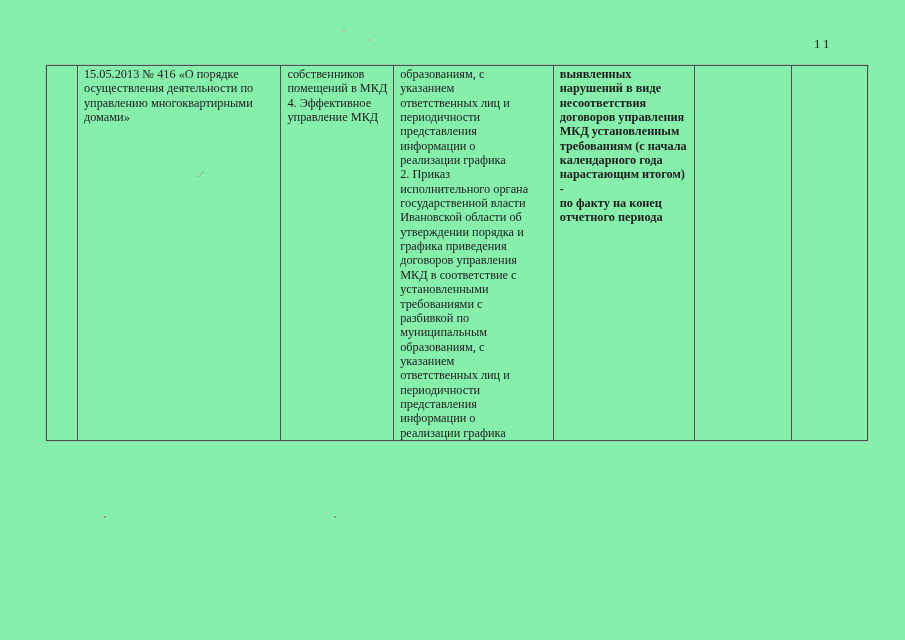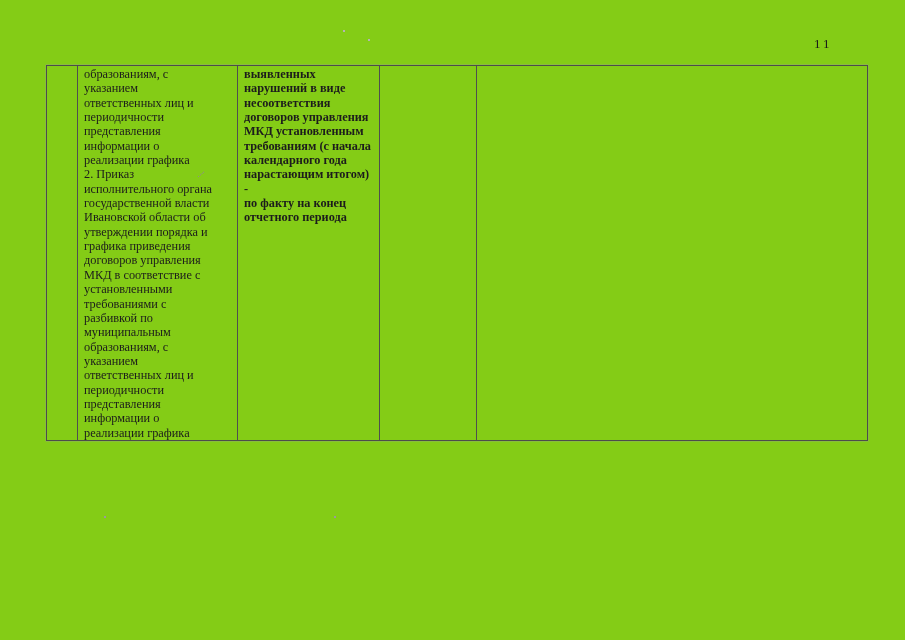--- a/index.html
+++ b/index.html
@@ -4,21 +4,21 @@
 <style>
   html, body {
     margin: 0;
     padding: 0;
     background: #ffffff;
   }
   .page {
     position: relative;
     width: 905px;
     height: 640px;
-    background: #84cc16;
+    background: #86efac;
     overflow: hidden;
     font-family: "Liberation Serif", "DejaVu Serif", serif;
     color: #1c1c1c;
   }
   .page-number {
     position: absolute;
     top: 36px;
     left: 814px;
     font-size: 13px;
     letter-spacing: 3px;
@@ -72,20 +72,28 @@
 </style>
 </head>
 <body>
 
 <div class="page">
 
   <div class="page-number">11</div>
 
   <div class="doc-table">
     <div class="cell c1"></div>
+    <div class="cell c2">15.05.2013 № 416 «О порядке
+осуществления деятельности по
+управлению многоквартирными
+домами»</div>
+    <div class="cell c3">собственников
+помещений в МКД
+4. Эффективное
+управление МКД</div>
     <div class="cell c4">образованиям, с
 указанием
 ответственных лиц и
 периодичности
 представления
 информации о
 реализации графика
 2. Приказ
 исполнительного органа
 государственной власти

